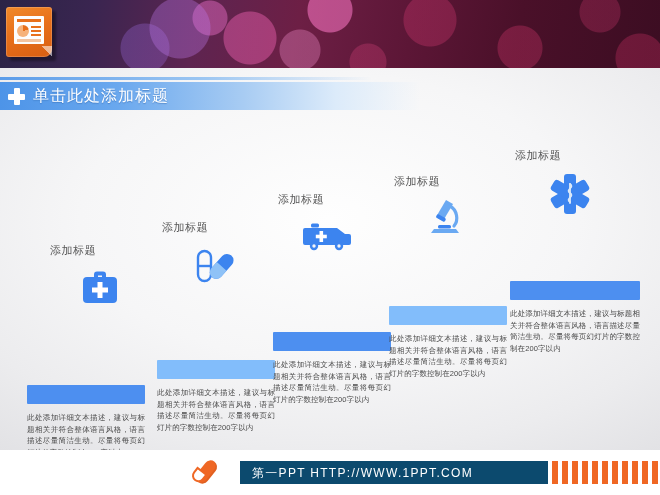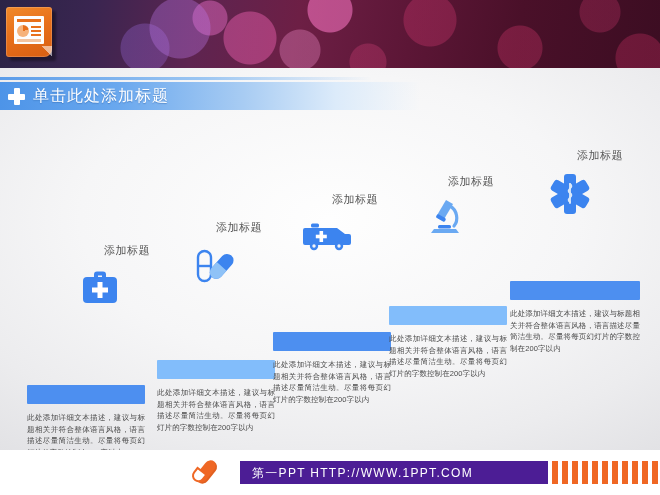--- a/index.html
+++ b/index.html
@@ -92,21 +92,21 @@
     position:absolute;left:33px;top:18px;
     font-size:16px;color:#ffffff;letter-spacing:1px;
     text-shadow:0 1px 1px rgba(40,90,160,.45);
     white-space:nowrap;
   }
 
   
   .step{position:absolute;}
   .step-title{
     position:absolute;font-size:11px;color:#585858;white-space:nowrap;
-    text-align:right;letter-spacing:.5px;
+    text-align:left;letter-spacing:.5px;
   }
   .step-icon{position:absolute;}
   .step-bar{position:absolute;border-radius:1px;}
   .step-text{
     position:absolute;font-size:7.5px;color:#4a4a4a;line-height:1.55;
     text-align:justify;letter-spacing:.1px;
   }
 
   
   #footer{
@@ -122,21 +122,21 @@
     box-shadow:inset -2px 0 0 rgba(0,0,0,.06);
   }
   #foot-pill .cap-white{
     position:absolute;left:4px;top:14px;width:13px;height:13px;
     background:#ffffff;border:2px solid #ef6724;border-radius:0 0 7px 7px;
     box-sizing:border-box;
     transform:rotate(38deg);transform-origin:50% -6.5px;
   }
   #foot-banner{
     position:absolute;left:240px;top:11px;width:308px;height:23px;
-    background:#4c1d95;
+    background:#0c4a6e;
   }
   #foot-banner span{
     position:absolute;left:12px;top:4px;color:#fff;font-size:12px;letter-spacing:1.3px;white-space:nowrap;
   }
   #foot-bars{
     position:absolute;left:552px;top:11px;width:108px;height:23px;
     background:repeating-linear-gradient(90deg,#ef6724 0 6px,#ffffff 6px 10px);
   }
 </style>
 </head>

